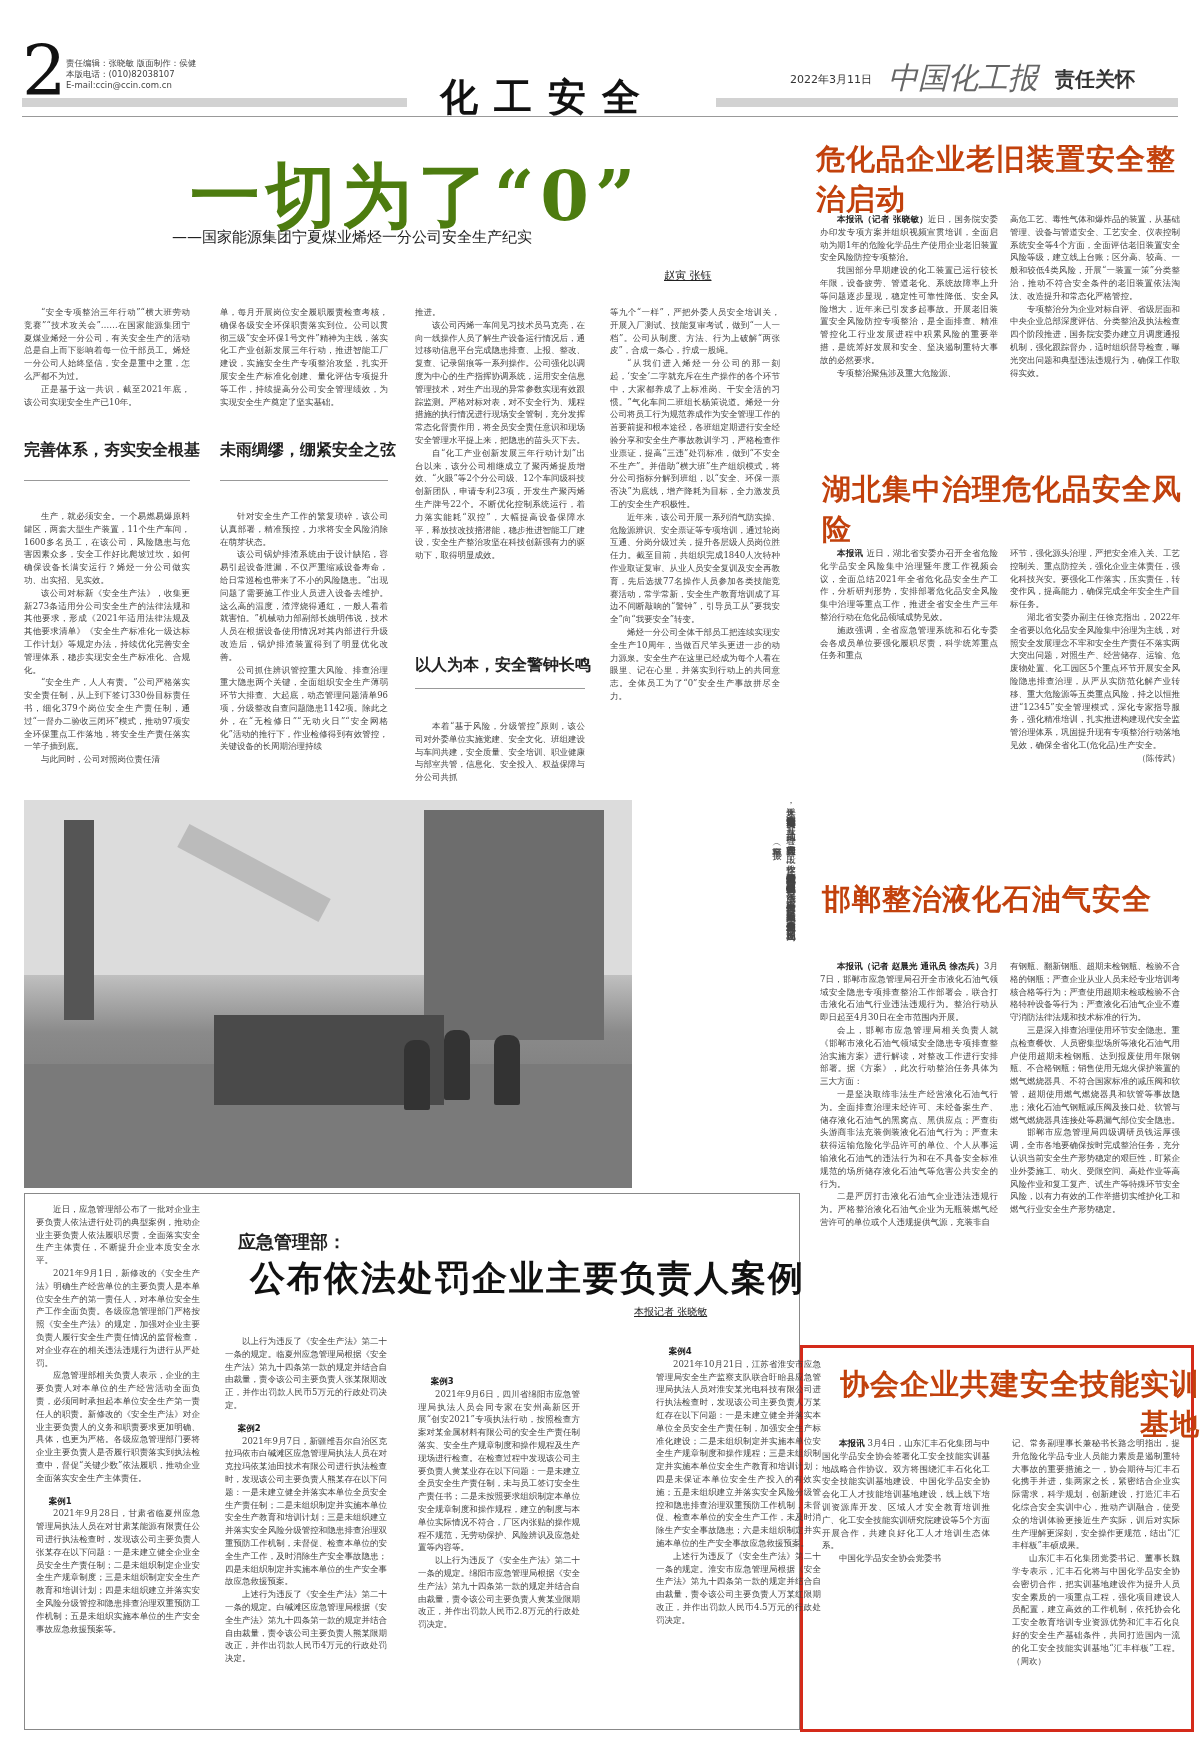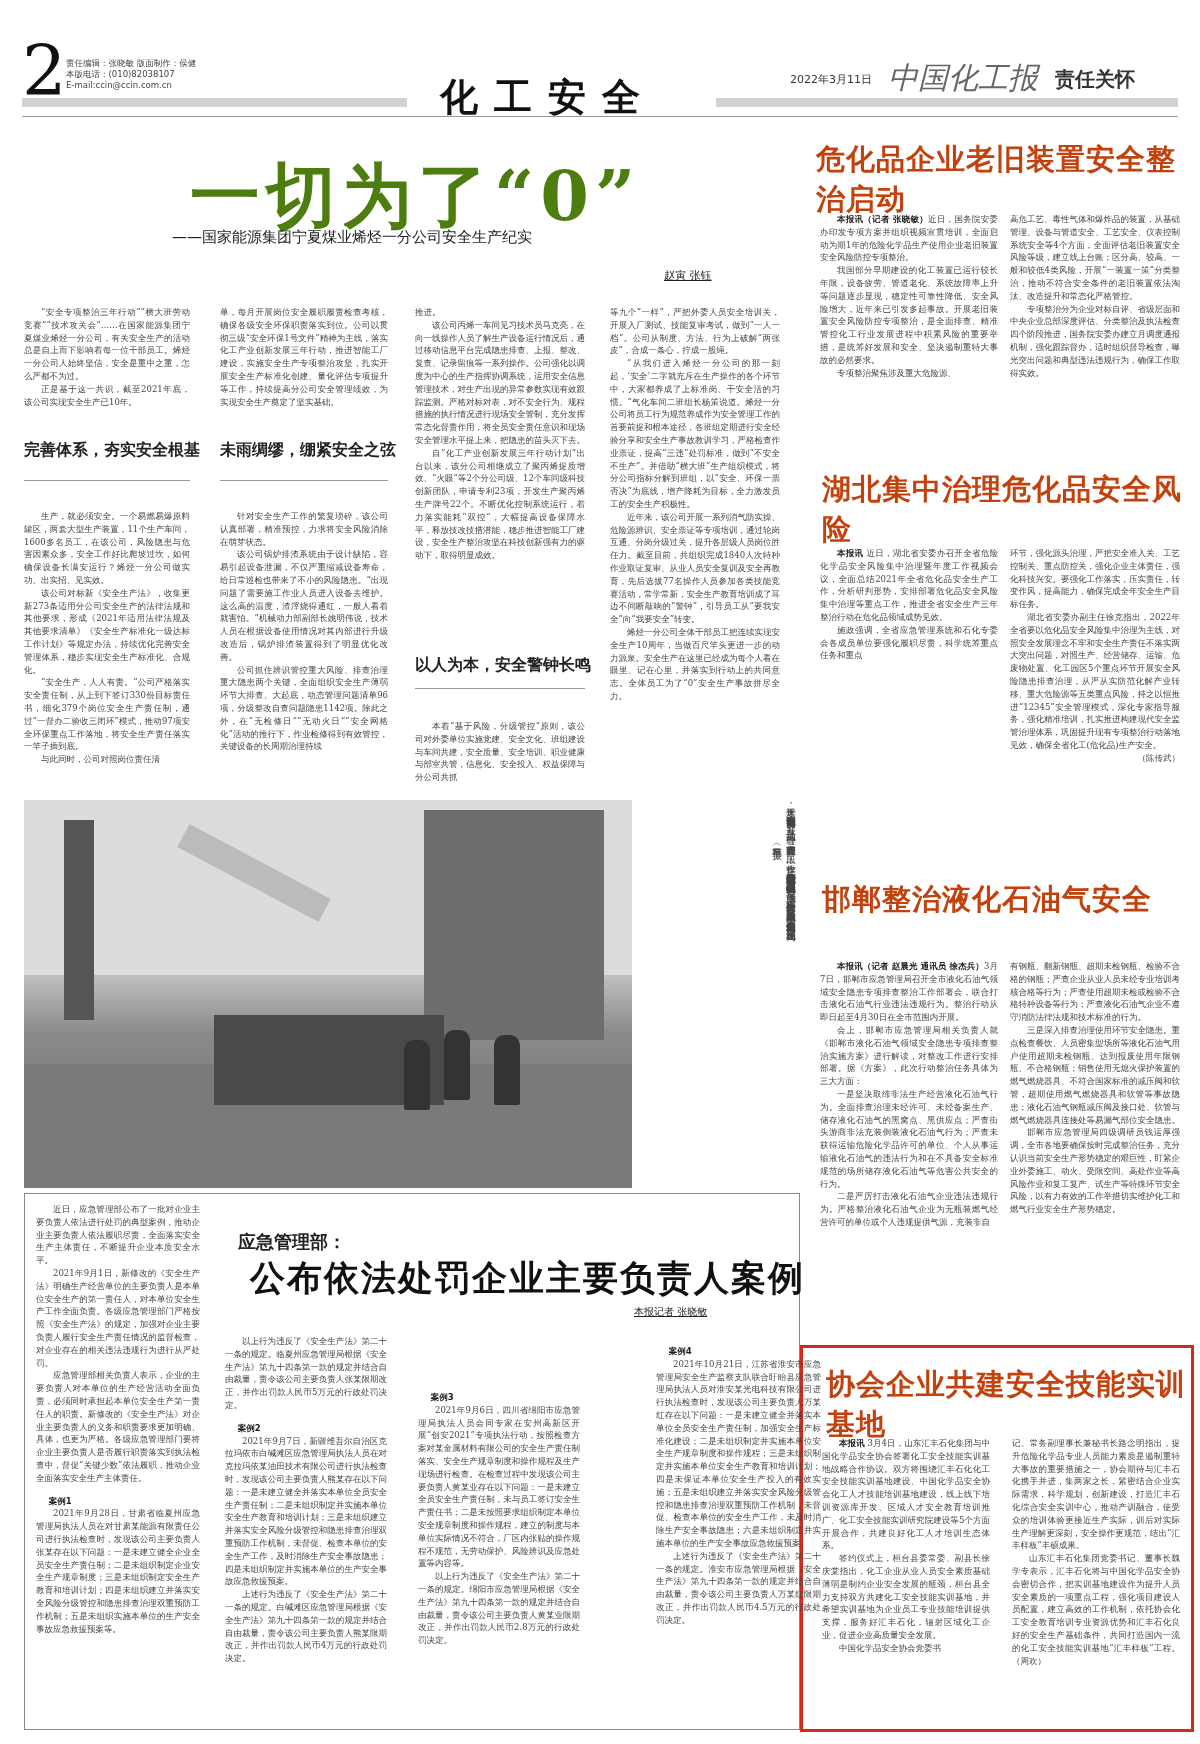--- a/index.html
+++ b/index.html
@@ -147,24 +147,23 @@
   <p>一是坚决取缔非法生产经营液化石油气行为。全面排查治理未经许可、未经备案生产、储存液化石油气的黑窝点、黑供应点；严查街头游商非法充装倒装液化石油气行为；严查未获得运输危险化学品许可的单位、个人从事运输液化石油气的违法行为和在不具备安全标准规范的场所储存液化石油气等危害公共安全的行为。</p>
   <p>二是严厉打击液化石油气企业违法违规行为。严格整治液化石油气企业为无瓶装燃气经营许可的单位或个人违规提供气源，充装非自</p>
 </div>
 <div class="col" style="left:1010px;top:960px;width:170px;height:355px;">
   <div>有钢瓶、翻新钢瓶、超期未检钢瓶、检验不合格的钢瓶；严查企业从业人员未经专业培训考核合格等行为；严查使用超期未检或检验不合格特种设备等行为；严查液化石油气企业不遵守消防法律法规和技术标准的行为。</div>
   <p>三是深入排查治理使用环节安全隐患。重点检查餐饮、人员密集型场所等液化石油气用户使用超期未检钢瓶、达到报废使用年限钢瓶、不合格钢瓶；销售使用无熄火保护装置的燃气燃烧器具、不符合国家标准的减压阀和软管，超期使用燃气燃烧器具和软管等事故隐患；液化石油气钢瓶减压阀及接口处、软管与燃气燃烧器具连接处等易漏气部位安全隐患。</p>
   <p>邯郸市应急管理局四级调研员钱运厚强调，全市各地要确保按时完成整治任务，充分认识当前安全生产形势稳定的艰巨性，盯紧企业外委施工、动火、受限空间、高处作业等高风险作业和复工复产、试生产等特殊环节安全风险，以有力有效的工作举措切实维护化工和燃气行业安全生产形势稳定。</p>
 </div>
 
 <div class="abs red-box"></div>
-<div class="rhead" style="left:826px;top:1365px;">协会企业共建安全技能实训基地</div>
+<div class="rhead" style="left:826px;top:1365px;text-align:right;">协会企业共建安全技能实训基地</div>
 <div class="col" style="left:822px;top:1437px;width:168px;height:290px;">
   <p><span class="lead-b">本报讯</span> <span>3月4日，山东汇丰石化集团与中国化学品安全协会签署化工安全技能实训基地战略合作协议。双方将围绕汇丰石化化工安全技能实训基地建设、中国化学品安全协会化工人才技能培训基地建设，线上线下培训资源库开发、区域人才安全教育培训推广、化工安全技能实训研究院建设等5个方面开展合作，共建良好化工人才培训生态体系。</span></p>
-  <p>签约仪式上，桓台县委常委、副县长徐庆棠指出，化工企业从业人员安全素质基础薄弱是制约企业安全发展的瓶颈，桓台县全力支持双方共建化工安全技能实训基地，并希望实训基地为企业员工专业技能培训提供支撑，服务好汇丰石化，辐射区域化工企业，促进企业高质量安全发展。</p>
   <p>中国化学品安全协会党委书</p>
 </div>
 <div class="col" style="left:1012px;top:1437px;width:168px;height:290px;">
   <div>记、常务副理事长兼秘书长路念明指出，提升危险化学品专业人员能力素质是遏制重特大事故的重要措施之一，协会期待与汇丰石化携手并进，集两家之长，紧密结合企业实际需求，科学规划，创新建设，打造汇丰石化综合安全实训中心，推动产训融合，使受众的培训体验更接近生产实际，训后对实际生产理解更深刻，安全操作更规范，结出“汇丰样板”丰硕成果。</div>
   <p>山东汇丰石化集团党委书记、董事长魏学专表示，汇丰石化将与中国化学品安全协会密切合作，把实训基地建设作为提升人员安全素质的一项重点工程，强化项目建设人员配置，建立高效的工作机制，依托协会化工安全教育培训专业资源优势和汇丰石化良好的安全生产基础条件，共同打造国内一流的化工安全技能实训基地“汇丰样板”工程。（周欢）</p>
 </div>
 
 <div class="abs box-bottom"></div>
 <div class="abs kicker">应急管理部：</div>
 <div class="abs box-title">公布依法处罚企业主要负责人案例</div>
@@ -177,21 +176,21 @@
   <div class="case-h" style="margin-top:10px;">案例1</div>
   <p>2021年9月28日，甘肃省临夏州应急管理局执法人员在对甘肃某能源有限责任公司进行执法检查时，发现该公司主要负责人张某存在以下问题：一是未建立健全企业全员安全生产责任制；二是未组织制定企业安全生产规章制度；三是未组织制定安全生产教育和培训计划；四是未组织建立并落实安全风险分级管控和隐患排查治理双重预防工作机制；五是未组织实施本单位的生产安全事故应急救援预案等。</p>
 </div>
 <div class="col" style="left:225px;top:1335px;width:162px;height:390px;">
   <p>以上行为违反了《安全生产法》第二十一条的规定。临夏州应急管理局根据《安全生产法》第九十四条第一款的规定并结合自由裁量，责令该公司主要负责人张某限期改正，并作出罚款人民币5万元的行政处罚决定。</p>
   <div class="case-h" style="margin-top:10px;">案例2</div>
   <p>2021年9月7日，新疆维吾尔自治区克拉玛依市白碱滩区应急管理局执法人员在对克拉玛依某油田技术有限公司进行执法检查时，发现该公司主要负责人熊某存在以下问题：一是未建立健全并落实本单位全员安全生产责任制；二是未组织制定并实施本单位安全生产教育和培训计划；三是未组织建立并落实安全风险分级管控和隐患排查治理双重预防工作机制，未督促、检查本单位的安全生产工作，及时消除生产安全事故隐患；四是未组织制定并实施本单位的生产安全事故应急救援预案。</p>
   <p>上述行为违反了《安全生产法》第二十一条的规定。白碱滩区应急管理局根据《安全生产法》第九十四条第一款的规定并结合自由裁量，责令该公司主要负责人熊某限期改正，并作出罚款人民币4万元的行政处罚决定。</p>
 </div>
 <div class="col" style="left:418px;top:1335px;width:162px;height:390px;">
-  <div class="case-h" style="margin-top:56px;">案例3</div>
+  <div class="case-h" style="margin-top:40px;">案例3</div>
   <p>2021年9月6日，四川省绵阳市应急管理局执法人员会同专家在安州高新区开展“创安2021”专项执法行动，按照检查方案对某金属材料有限公司的安全生产责任制落实、安全生产规章制度和操作规程及生产现场进行检查。在检查过程中发现该公司主要负责人黄某业存在以下问题：一是未建立全员安全生产责任制，未与员工签订安全生产责任书；二是未按照要求组织制定本单位安全规章制度和操作规程，建立的制度与本单位实际情况不符合，厂区内张贴的操作规程不规范，无劳动保护、风险辨识及应急处置等内容等。</p>
   <p>以上行为违反了《安全生产法》第二十一条的规定。绵阳市应急管理局根据《安全生产法》第九十四条第一款的规定并结合自由裁量，责令该公司主要负责人黄某业限期改正，并作出罚款人民币2.8万元的行政处罚决定。</p>
 </div>
 <div class="col" style="left:610px;top:1335px;width:165px;height:390px;margin-left:46px;">
   <div class="case-h" style="margin-top:10px;">案例4</div>
   <p>2021年10月21日，江苏省淮安市应急管理局安全生产监察支队联合盱眙县应急管理局执法人员对淮安某光电科技有限公司进行执法检查时，发现该公司主要负责人万某红存在以下问题：一是未建立健全并落实本单位全员安全生产责任制，加强安全生产标准化建设；二是未组织制定并实施本单位安全生产规章制度和操作规程；三是未组织制定并实施本单位安全生产教育和培训计划；四是未保证本单位安全生产投入的有效实施；五是未组织建立并落实安全风险分级管控和隐患排查治理双重预防工作机制，未督促、检查本单位的安全生产工作，未及时消除生产安全事故隐患；六是未组织制定并实施本单位的生产安全事故应急救援预案。</p>
   <p>上述行为违反了《安全生产法》第二十一条的规定。淮安市应急管理局根据《安全生产法》第九十四条第一款的规定并结合自由裁量，责令该公司主要负责人万某红限期改正，并作出罚款人民币4.5万元的行政处罚决定。</p>
 </div>
 
 </body></html>

